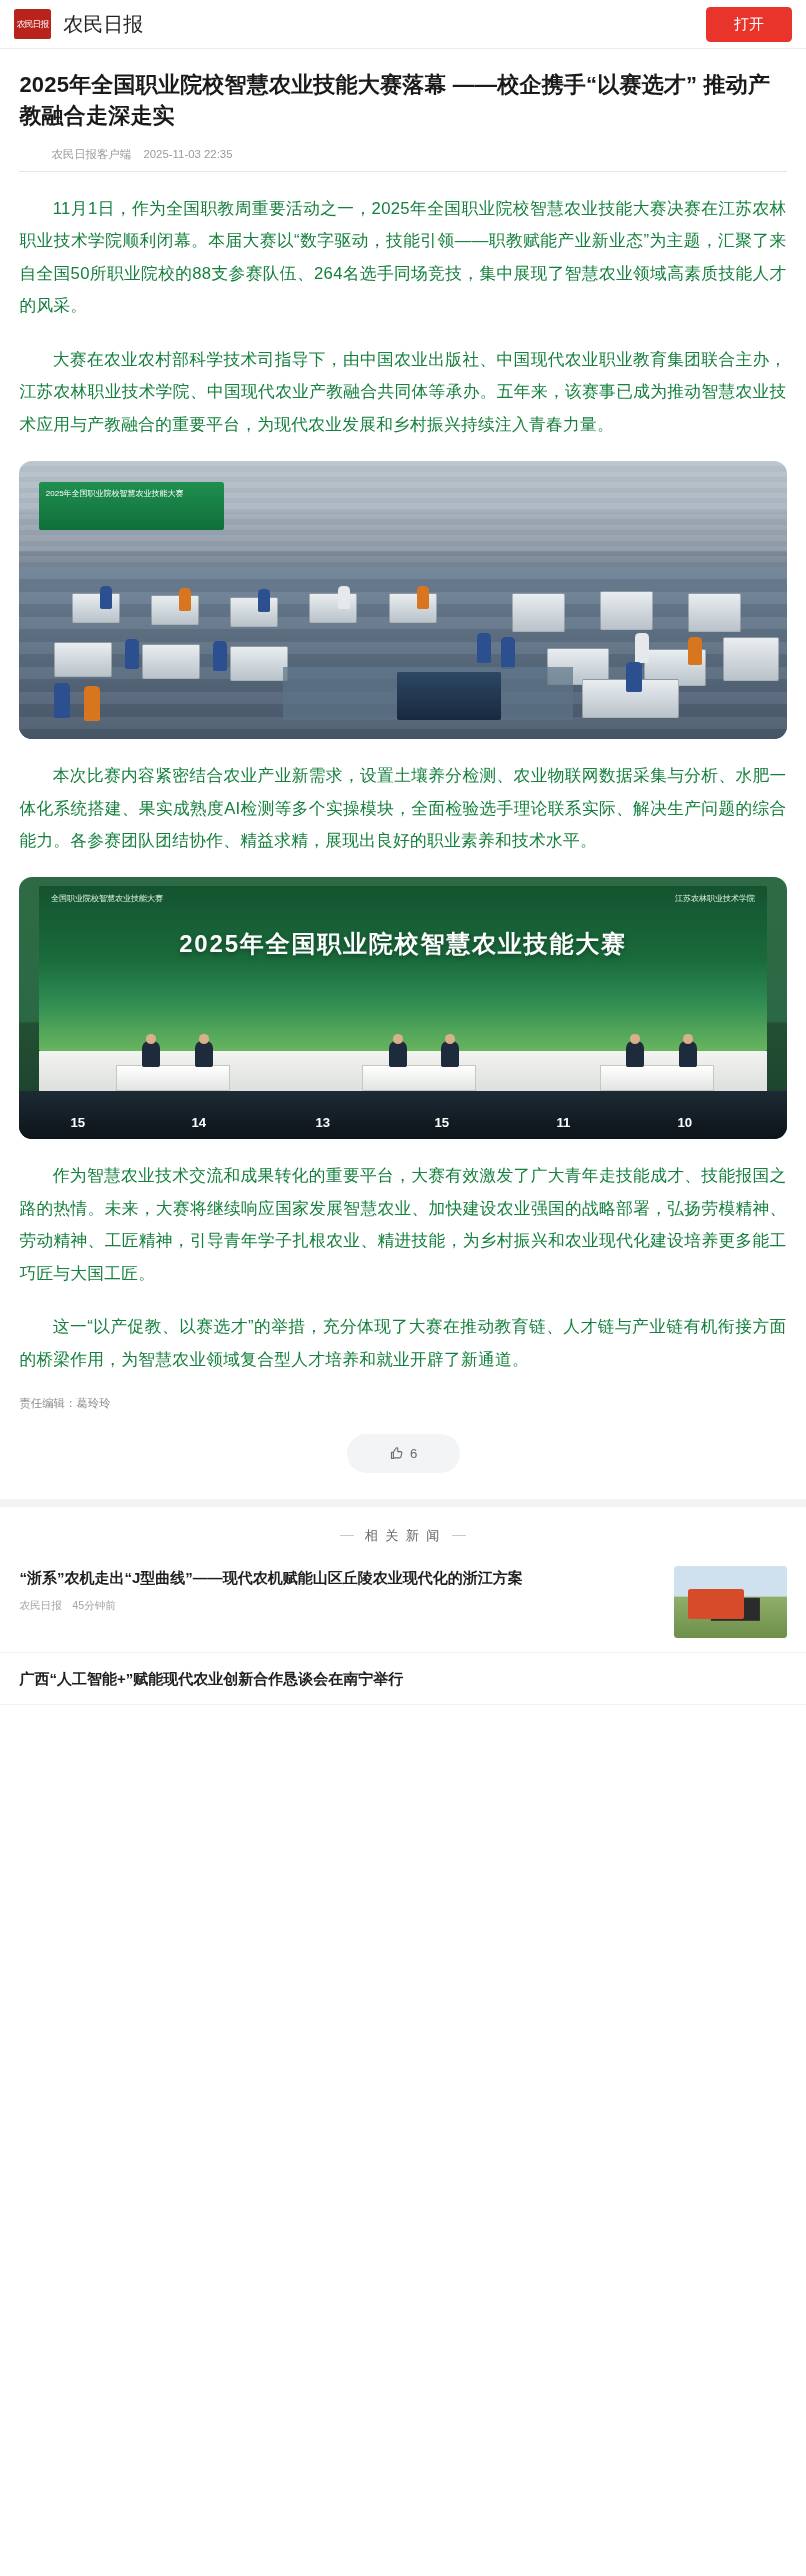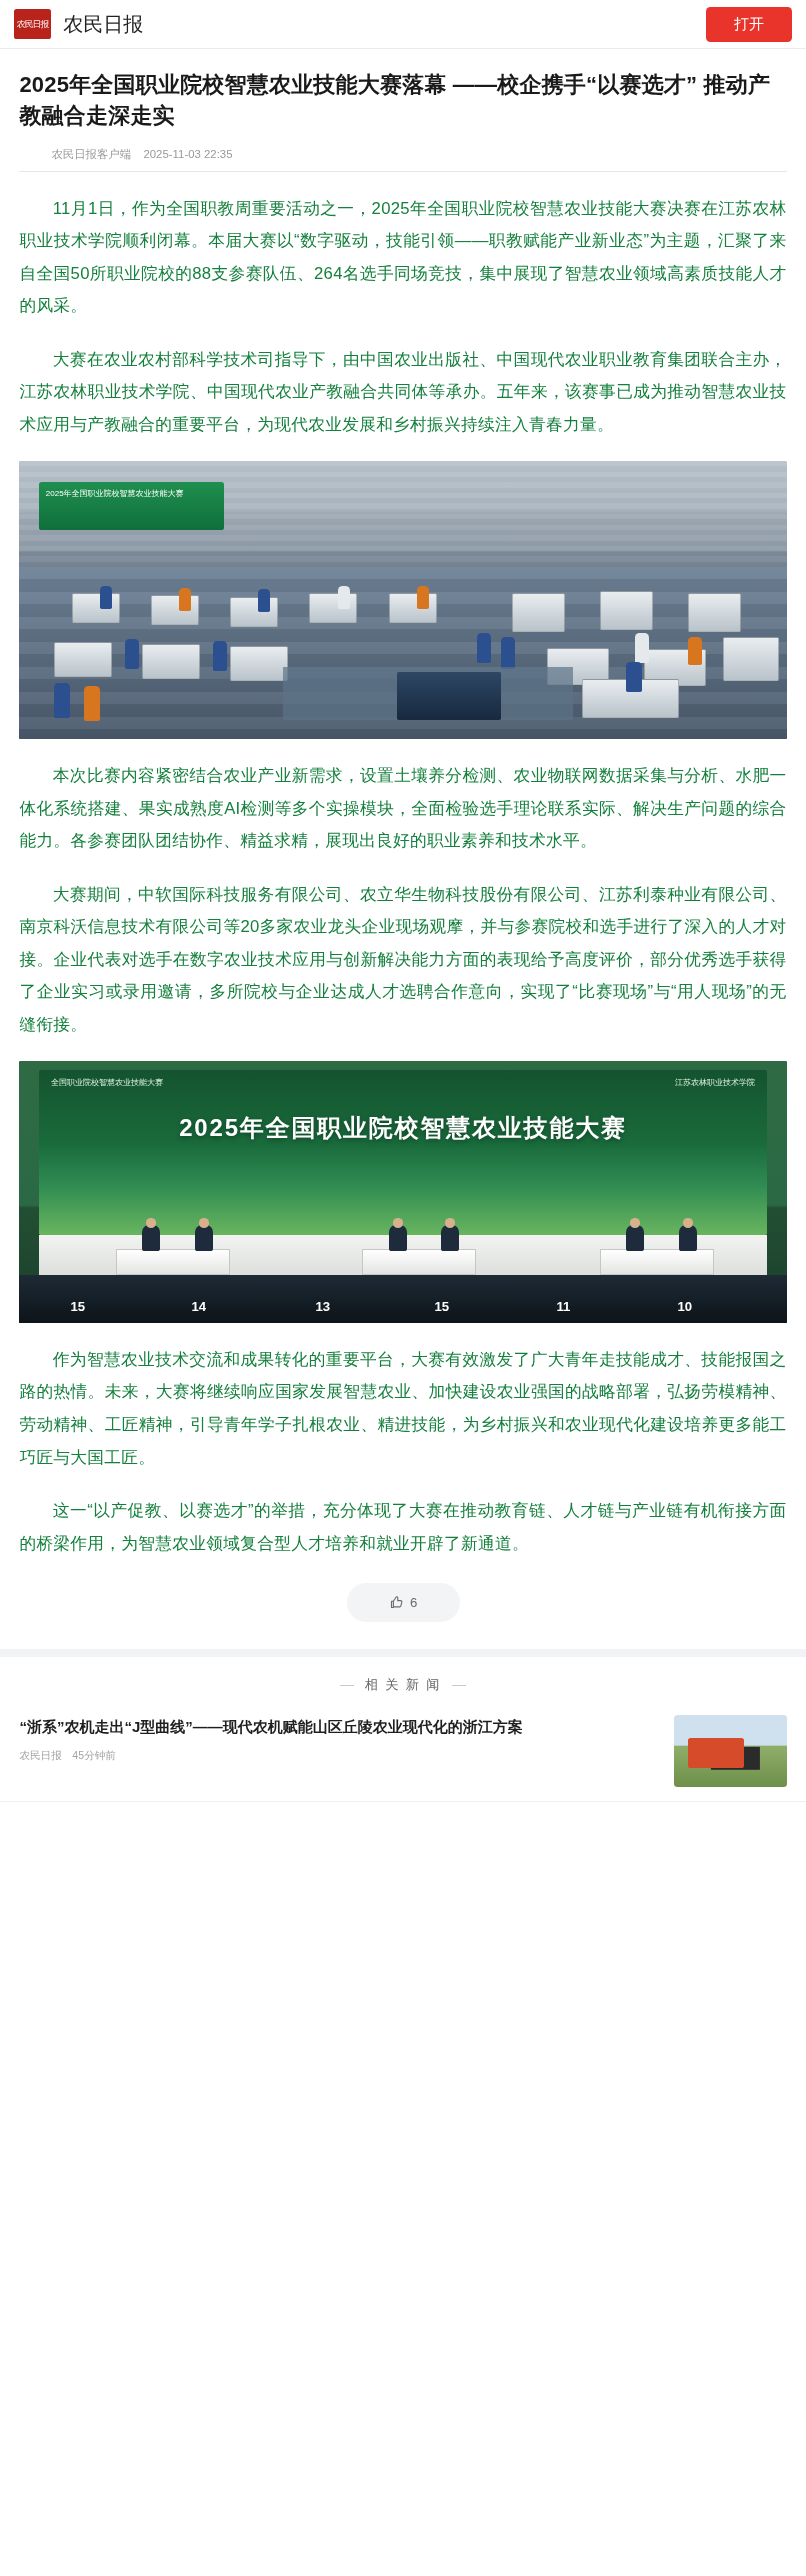--- a/index.html
+++ b/index.html
@@ -84,21 +84,21 @@
     margin: 21px 0 0 0;
     text-align: justify;
     text-indent: 2em;
     letter-spacing: 0.3px;
   }
 
   
   .photo {
     margin: 19.4px 0 5.3px 0;
     width: 100%;
-    border-radius: 1px;
+    border-radius: 13px;
     overflow: hidden;
     position: relative;
   }
 
   
   .photo1 {
     height: 278px;
     background:
       linear-gradient(to bottom, #b9c3cc 0%, #aab5c0 18%, #9fabb6 19%, #8f9ba8 32%, #7d8a99 33%, #6f7d8d 46%, #606f80 47%, #5d6c7d 60%, #57667a 61%, #4f5f73 100%);
     position: relative;
@@ -357,21 +357,20 @@
 
     <div class="p1-mat" style="left:264px; top:206px; width:290px; height:53px;"></div>
     <div class="p1-box" style="left:378px; top:211px; width:104px; height:48px;"></div>
     <div class="p1-mach" style="left:563px; top:218px; width:97px; height:39px;"></div>
     <div class="p1-person" style="left:607px; top:201px; width:16px; height:30px;"></div>
     <div class="p1-person" style="left:35px;  top:222px; width:16px; height:35px;"></div>
     <div class="p1-person o" style="left:65px; top:225px; width:16px; height:35px;"></div>
   </div>
 
   <p class="body">本次比赛内容紧密结合农业产业新需求，设置土壤养分检测、农业物联网数据采集与分析、水肥一体化系统搭建、果实成熟度AI检测等多个实操模块，全面检验选手理论联系实际、解决生产问题的综合能力。各参赛团队团结协作、精益求精，展现出良好的职业素养和技术水平。</p>
-  <p class="body">大赛期间，中软国际科技服务有限公司、农立华生物科技股份有限公司、江苏利泰种业有限公司、南京科沃信息技术有限公司等20多家农业龙头企业现场观摩，并与参赛院校和选手进行了深入的人才对接。企业代表对选手在数字农业技术应用与创新解决能力方面的表现给予高度评价，部分优秀选手获得了企业实习或录用邀请，多所院校与企业达成人才选聘合作意向，实现了“比赛现场”与“用人现场”的无缝衔接。</p>
 
   <div class="photo photo2">
     <div class="p2-screen">
       <div class="p2-head">
         <span>全国职业院校智慧农业技能大赛</span>
         <span>江苏农林职业技术学院</span>
       </div>
       <div class="p2-title">2025年全国职业院校智慧农业技能大赛</div>
     </div>
 
@@ -394,20 +393,21 @@
       <div class="p2-num" style="left:296px;">13</div>
       <div class="p2-num" style="left:415px;">15</div>
       <div class="p2-num" style="left:537px;">11</div>
       <div class="p2-num" style="left:658px;">10</div>
     </div>
   </div>
 
   <p class="body">作为智慧农业技术交流和成果转化的重要平台，大赛有效激发了广大青年走技能成才、技能报国之路的热情。未来，大赛将继续响应国家发展智慧农业、加快建设农业强国的战略部署，弘扬劳模精神、劳动精神、工匠精神，引导青年学子扎根农业、精进技能，为乡村振兴和农业现代化建设培养更多能工巧匠与大国工匠。</p>
   <p class="body">这一“以产促教、以赛选才”的举措，充分体现了大赛在推动教育链、人才链与产业链有机衔接方面的桥梁作用，为智慧农业领域复合型人才培养和就业开辟了新通道。</p>
 
+  <div class="editor">责任编辑：葛玲玲</div>
 
   <div class="like-wrap">
     <button class="like-btn">
       <span class="thumb">
         <svg width="15" height="15" viewBox="0 0 24 24" fill="none" stroke="#6b6b6b" stroke-width="1.8" stroke-linejoin="round">
           <path d="M7 10v10H4V10h3z"></path>
           <path d="M7 10l4.2-6.5c.9-1.3 2.8-.6 2.8 1V9h4.6c1.3 0 2.2 1.2 1.9 2.4l-1.5 6A2 2 0 0 1 17 19H7"></path>
         </svg>
       </span>
       <span>6</span>
@@ -428,14 +428,19 @@
     <div class="rel-text">
       <div class="rel-title">“浙系”农机走出“J型曲线”——现代农机赋能山区丘陵农业现代化的浙江方案</div>
       <div class="rel-meta">
         <span>农民日报</span>
         <span>45分钟前</span>
       </div>
     </div>
     <div class="rel-thumb thumb-a"></div>
   </div>
 
+  <div class="rel-item">
+    <div class="rel-text">
+      <div class="rel-title">广西“人工智能+”赋能现代农业创新合作恳谈会在南宁举行</div>
+    </div>
+  </div>
 </div>
 
 
 </body></html>

